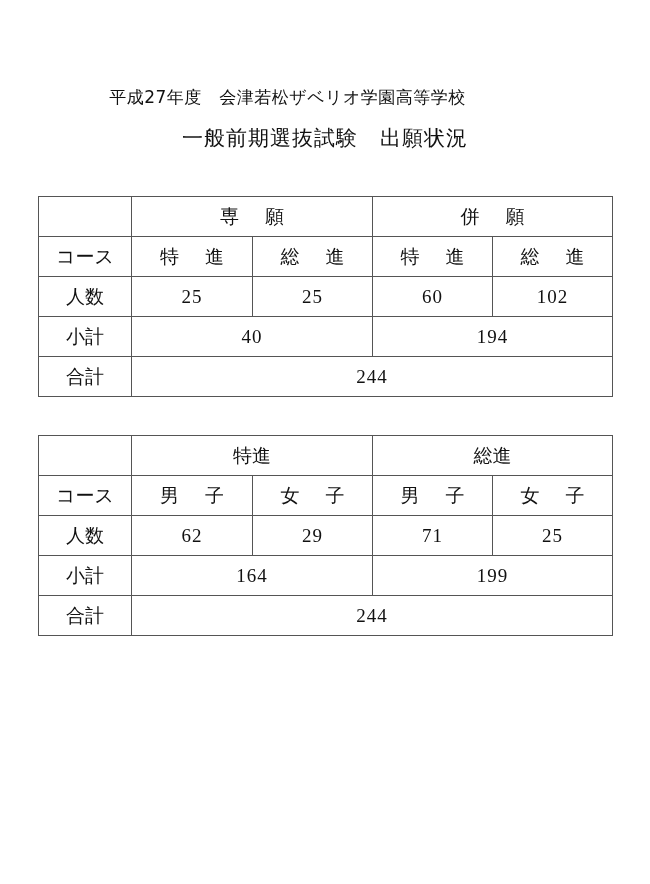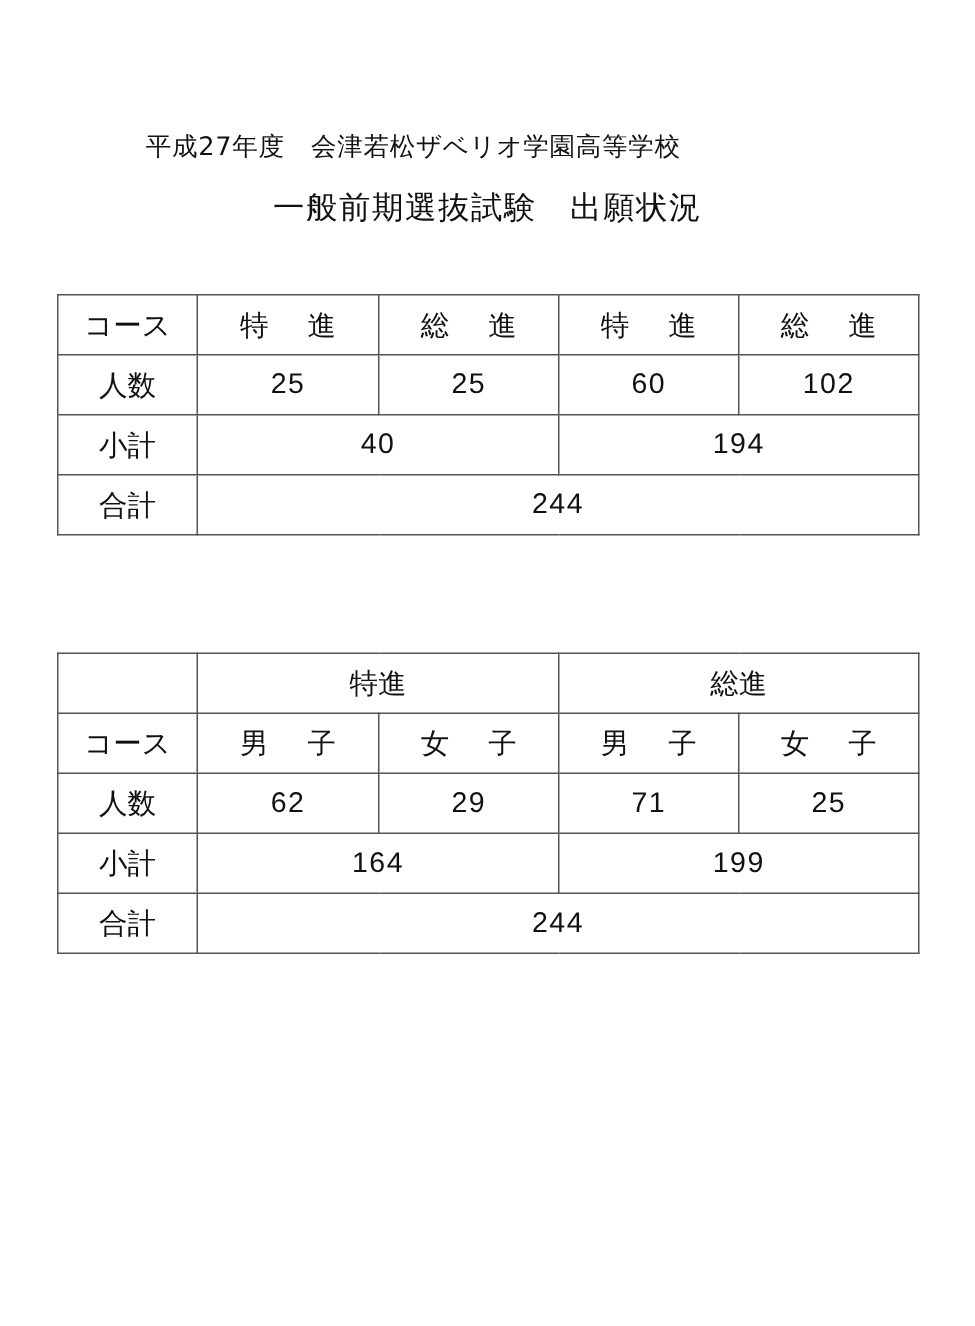--- a/index.html
+++ b/index.html
@@ -1,40 +1,45 @@
 <!DOCTYPE html>
 <html><head>
 <meta charset="utf-8">
 <style>
   html, body { margin:0; padding:0; background:#ffffff; }
   body { width:650px; height:884px; position:relative; font-family:"DejaVu Sans", "Liberation Sans", sans-serif; color:#111; }
-  .title1 { position:absolute; top:86px; left:0; width:551px; text-align:center; font-size:17px; letter-spacing:0.5px; }
+  .title1 { position:absolute; top:86px; left:12px; width:551px; text-align:center; font-size:17px; letter-spacing:0.5px; }
   .title2 { position:absolute; top:124px; left:0; width:650px; text-align:center; font-size:21px; letter-spacing:1px; }
   table.grid { position:absolute; left:38px; width:574px; border-collapse:collapse; table-layout:fixed; }
   table.grid td { border:1px solid #555; height:39px; padding:0; text-align:center; vertical-align:middle; font-size:19px; }
   .t1 { top:196px; }
   .t2 { top:435px;border-radius:30px; }
   .spaced { letter-spacing:10px; padding-left:10px !important; }
-  .num { font-family:Liberation Sans, sans-serif; font-size:20px; letter-spacing:1px; }
+  .num { font-family:Liberation Serif, serif; font-size:20px; letter-spacing:1px; }
 </style>
 </head>
 <body>
 
 <div class="title1">平成27年度　会津若松ザベリオ学園高等学校</div>
 <div class="title2">一般前期選抜試験　出願状況</div>
 
 <table class="grid t1">
   <colgroup>
       <col style="width:93px">
       <col style="width:121px">
       <col style="width:120px">
       <col style="width:120px">
       <col style="width:120px">
     </colgroup>
   <tbody>
+      <tr>
+    <td></td>
+    <td colspan="2" class="spaced">専 願</td>
+    <td colspan="2" class="spaced">併 願</td>
+  </tr>
   <tr>
     <td>コース</td>
     <td class="spaced">特 進</td>
     <td class="spaced">総 進</td>
     <td class="spaced">特 進</td>
     <td class="spaced">総 進</td>
   </tr>
   <tr>
     <td>人数</td>
     <td class="num">25</td>

